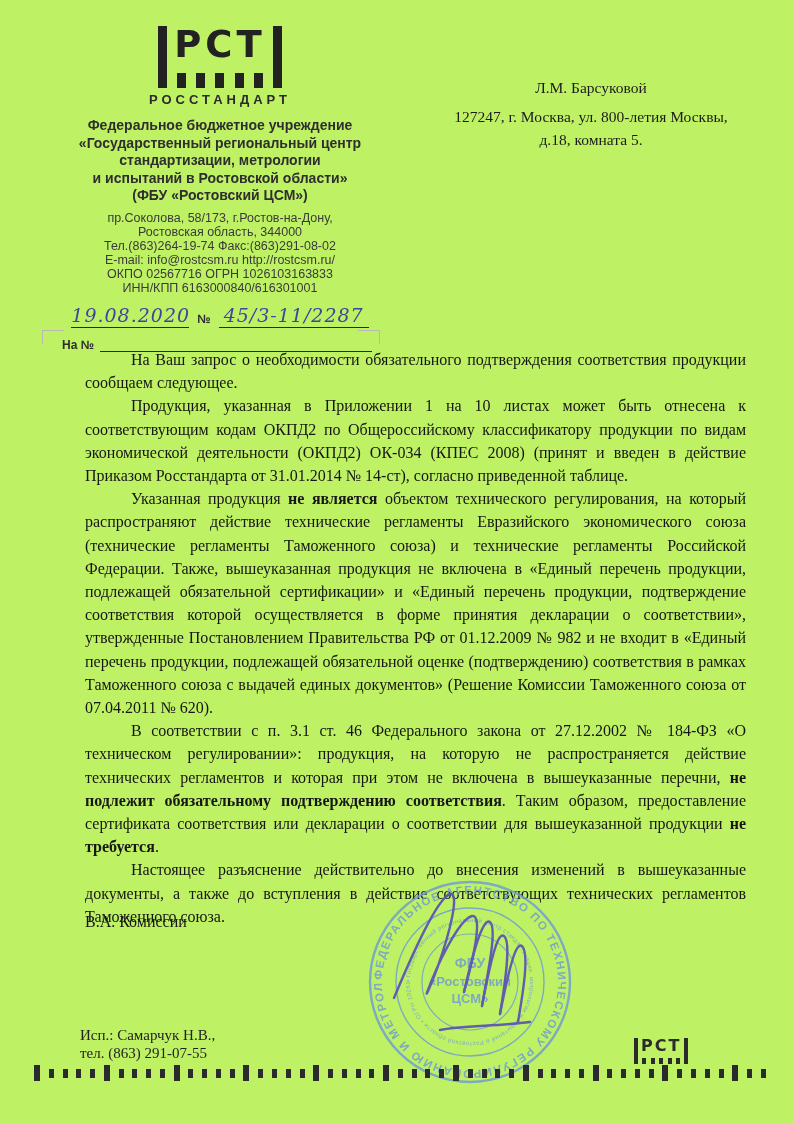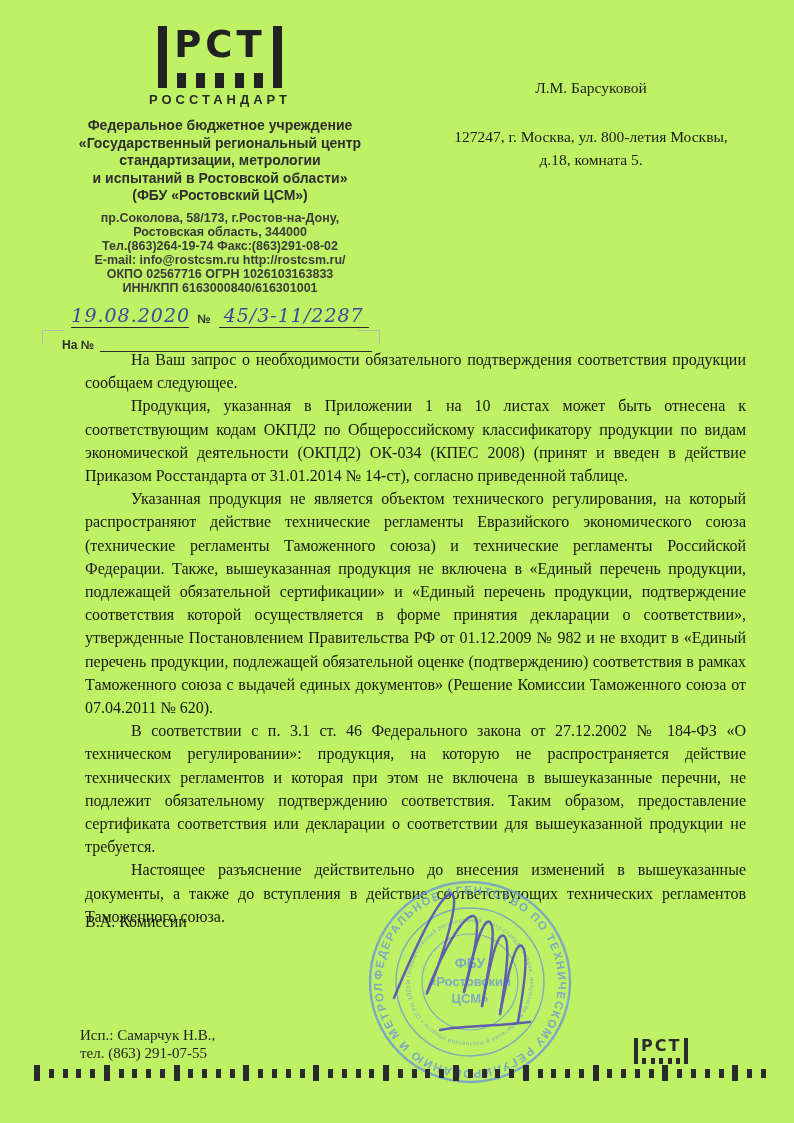--- a/index.html
+++ b/index.html
@@ -18,44 +18,44 @@
   .logo .lbar { width:9px; background:#222; }
   .logo .lmid { display:flex; flex-direction:column; justify-content:space-between; }
   .logo .lletters {
     font-family:"DejaVu Sans", sans-serif; font-weight:bold; font-size:37px;
     line-height:38px; letter-spacing:4px; color:#222;
   }
   .logo .lticks { display:flex; justify-content:space-between; padding:0 3px; }
   .logo .lticks span { width:9px; height:15px; background:#222; }
   .brand { font-weight:bold; font-size:13px; letter-spacing:4px; color:#2a2a2a; margin-bottom:10px; }
   .org { font-weight:bold; font-size:14px; line-height:17.5px; color:#2e2e2e; margin-bottom:6px; }
-  .contact { font-size:12.5px; line-height:14px; color:#3a3a3a;font-weight:bold; }
+  .contact { font-size:12.5px; line-height:14px; color:#3a3a3a; }
   .refrow { margin-top:9px; display:flex; align-items:flex-end; justify-content:center; gap:8px; }
   .hand {
     font-family:"DejaVu Serif", serif; font-style:italic; color:#3f459c;
     font-size:19px; letter-spacing:1px; transform:rotate(-2deg);
   }
   .uline { border-bottom:1.5px solid #2a2a2a; display:inline-block; text-align:center; }
   .date-line { width:118px; padding-bottom:1px; }
   .num-line  { width:150px; padding-bottom:1px; }
   .numlbl { font-family:"Liberation Sans", sans-serif; font-weight:bold; font-size:12px; padding-bottom:2px; }
   .narow { margin-top:10px; display:flex; align-items:flex-end; gap:6px; padding-left:14px; }
   .nalbl { font-family:"Liberation Sans", sans-serif; font-weight:bold; font-size:12px; }
   .naline { flex:0 0 272px; border-bottom:1.5px solid #2a2a2a; height:14px; }
   .corners { position:absolute; left:-6px; top:304px; width:338px; height:20px; }
   .corners .cl, .corners .cr { position:absolute; top:0; width:22px; height:14px; border-top:1.5px solid #b9b9b3; }
   .corners .cl { left:0; border-left:1.5px solid #b9b9b3; }
   .corners .cr { right:0; border-right:1.5px solid #b9b9b3; }
   
   .addressee { position:absolute; left:408px; top:76px; width:366px; text-align:center; font-size:15.5px; line-height:23px; color:#1c1c1c; }
-  .addr2 { margin-top:26px; }
+  .addr2 { margin-top:6px; }
   
   .bodytext { position:absolute; left:85px; top:348px; width:661px; font-size:16px; line-height:23.2px; text-align:justify; color:#161616; }
   .bodytext p { text-indent:46px; }
-  .bodytext .b { font-weight:normal; }
+  .bodytext .b { font-weight:bold; }
   
   .signrow { position:absolute; left:85px; top:910px; width:661px; display:flex; justify-content:space-between; font-size:16px; line-height:24px; color:#161616; }
   .signer-name { align-self:flex-end; }
   
   .stamp { position:absolute; left:364px; top:876px; opacity:.82; }
   .scribble { position:absolute; left:380px; top:880px; }
   
   .executor { position:absolute; left:80px; top:1026px; font-size:15px; line-height:18px; color:#222; }
   .tickstrip { position:absolute; left:34px; top:1064px; width:732px; display:flex; justify-content:space-between; align-items:center; height:18px; }
   .tickstrip .tick { width:5px; height:9px; background:#2b2b2b; }

